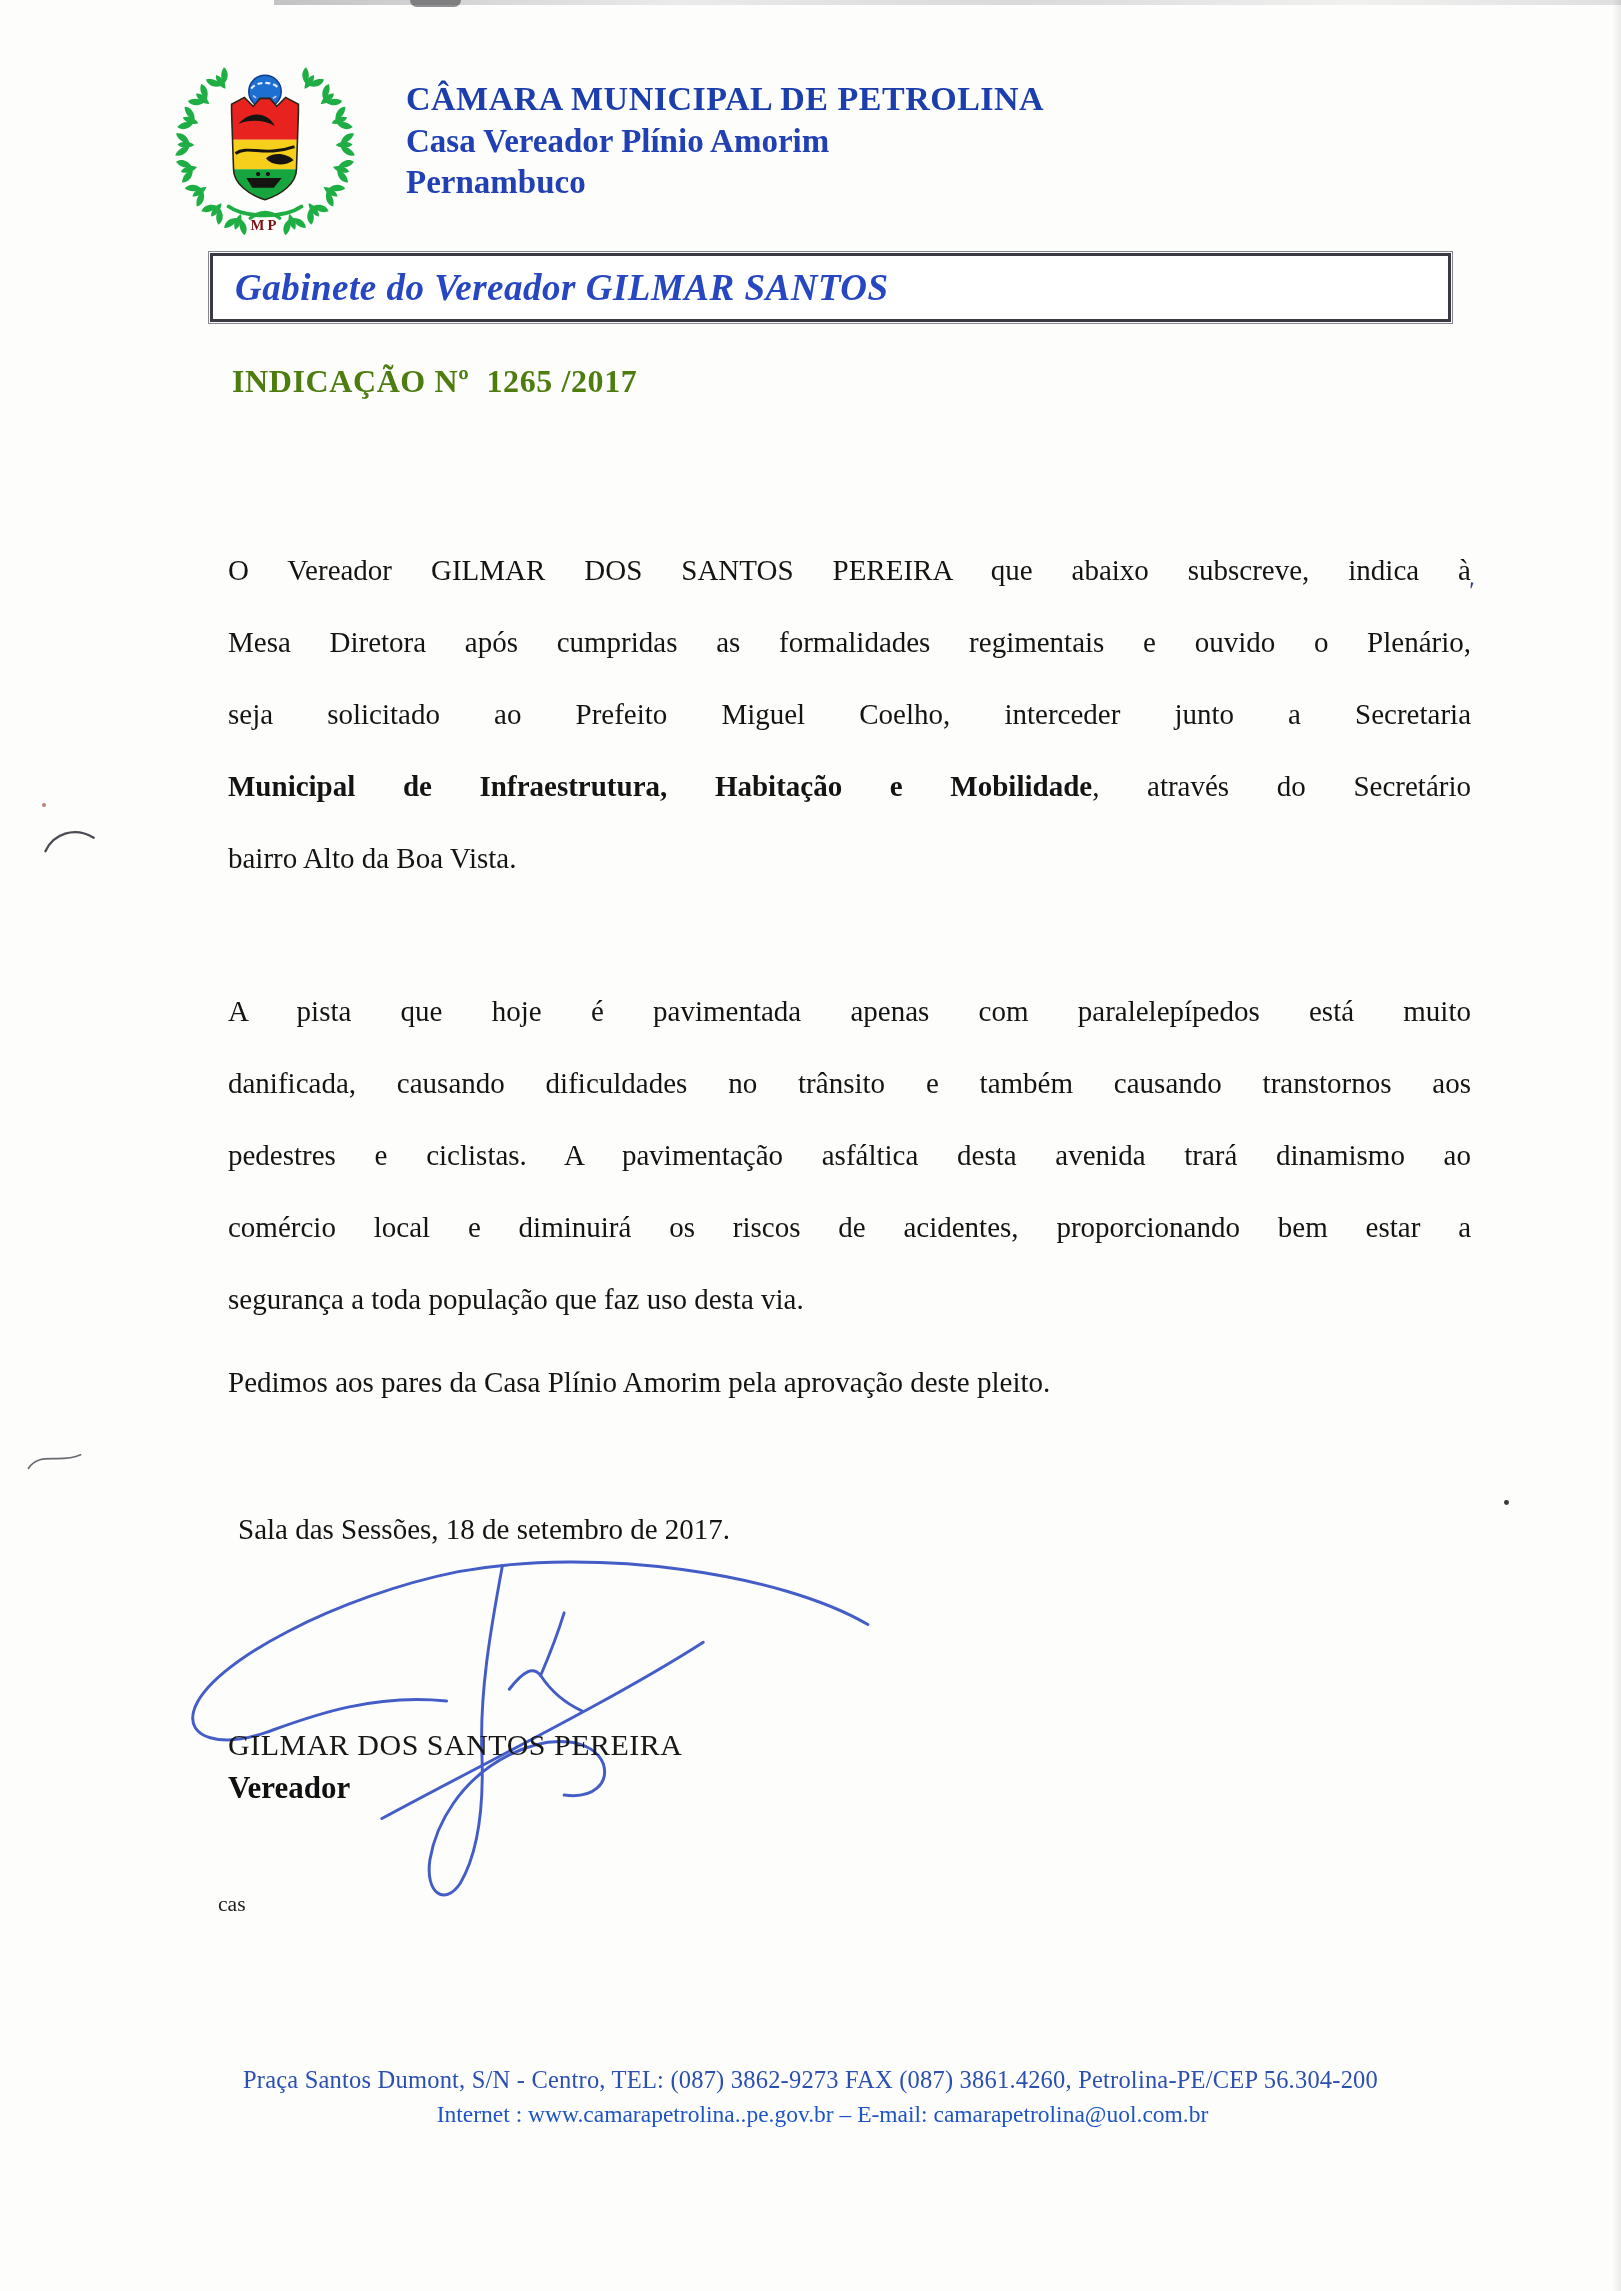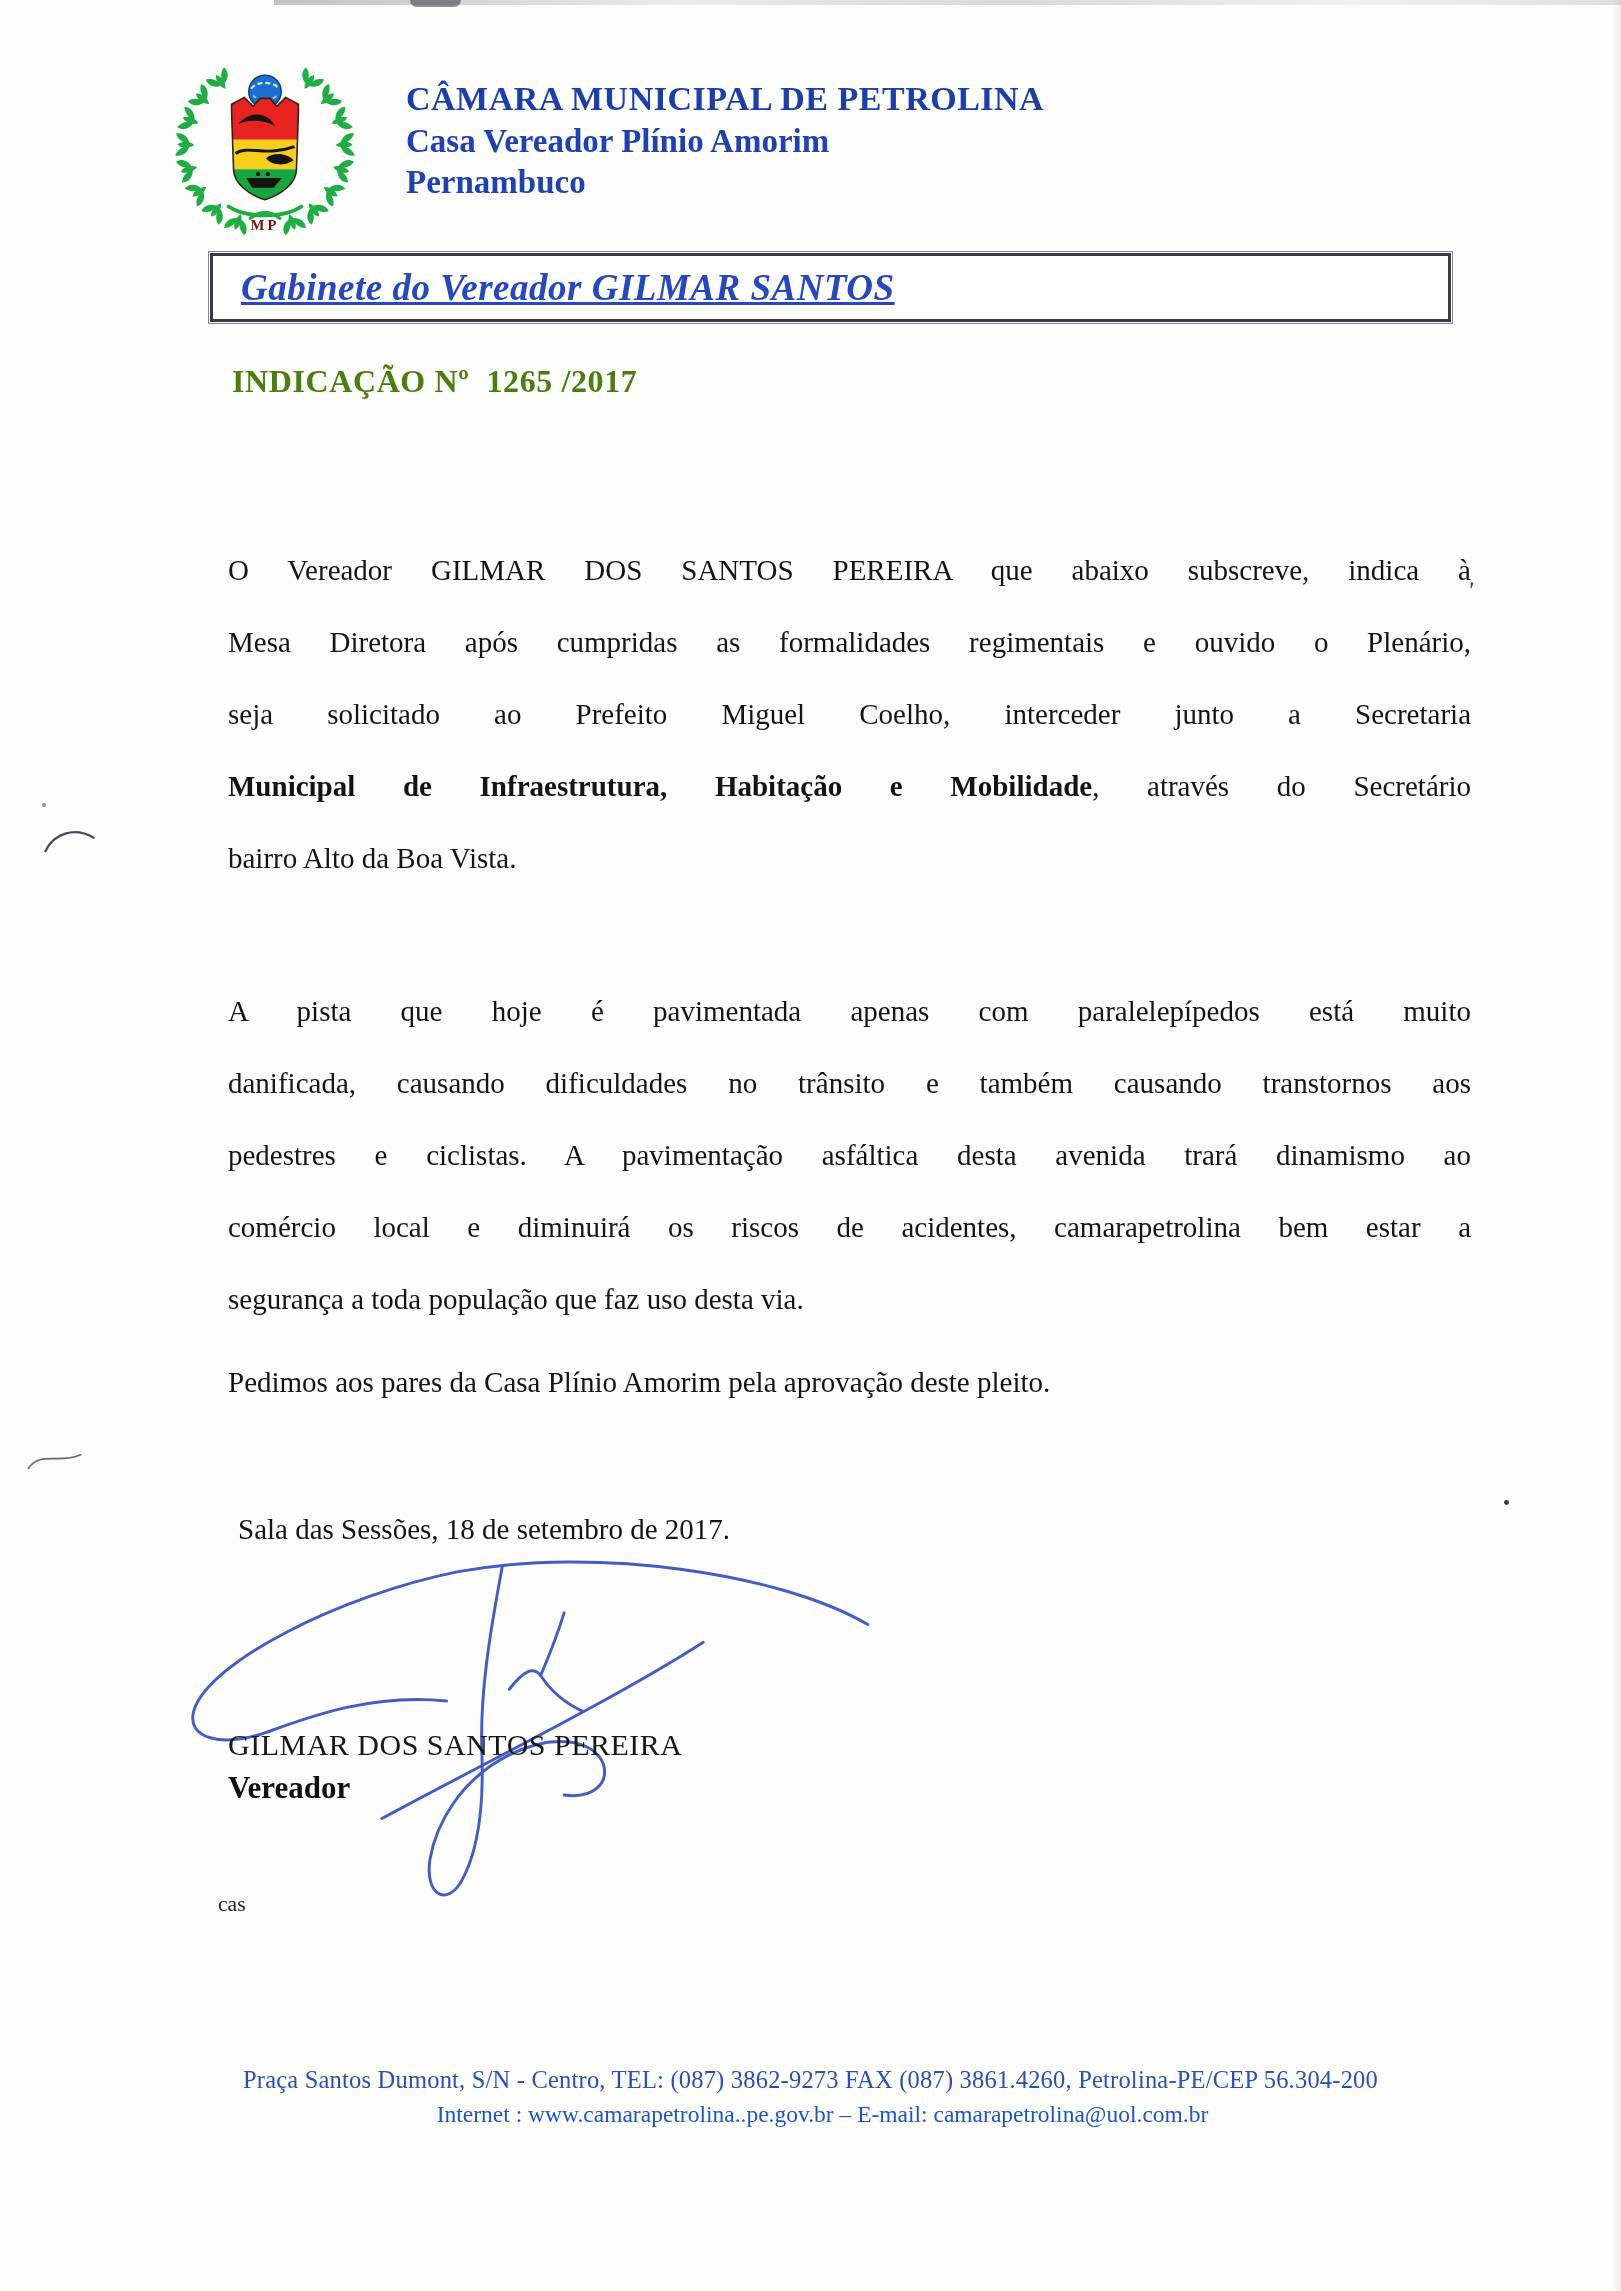--- a/index.html
+++ b/index.html
@@ -31,21 +31,21 @@
   .org-house{font-size:33px;font-weight:bold;color:#2140b4;margin-top:8.8px;}
   .org-state{font-size:33px;font-weight:bold;color:#2140b4;margin-top:7.8px;}
 
   .title-box{
     position:absolute;left:210px;top:253px;width:1235px;height:63px;
     border:3.9px solid #3a3a42;
     box-shadow:0 0 0 1px #fafafa, 0 0 0 2px #85858d;
     background:#fff;
     display:flex;align-items:center;
   }
-  .title-box-text{font-size:37px;font-weight:bold;font-style:italic;color:#2646c2;padding-left:28px;letter-spacing:0.5px;text-decoration:underline;}
+  .title-box-text{font-size:37px;font-weight:bold;font-style:italic;color:#2646c2;padding-left:22px;letter-spacing:0.5px;}
 
   .doc-heading{position:absolute;left:232px;top:363px;font-size:32px;font-weight:bold;color:#4d7c0f;letter-spacing:0.6px;}
 
   
   .bodyline{width:1243px;height:72px;line-height:72px;font-size:29px;white-space:nowrap;}
   .just{white-space:normal;text-align:justify;text-align-last:justify;}
   .para1{position:absolute;left:228px;top:534px;}
   .para2{position:absolute;left:228px;top:975px;}
   .para3{position:absolute;left:228px;top:1346px;}
   .dateline{position:absolute;left:228px;top:1493px;margin-left:10px;}
@@ -148,21 +148,21 @@
     <div class="bodyline just">Mesa Diretora após cumpridas as formalidades regimentais e ouvido o Plenário,</div>
     <div class="bodyline just">seja solicitado ao Prefeito Miguel Coelho, interceder junto a Secretaria</div>
     <div class="bodyline just"><span class="b">Municipal de Infraestrutura, Habitação e Mobilidade</span><span>, através do Secretário</span></div>
     <div class="bodyline">bairro Alto da Boa Vista.</div>
   </div>
 
   <div class="para2">
     <div class="bodyline just">A pista que hoje é pavimentada apenas com paralelepípedos está muito</div>
     <div class="bodyline just">danificada, causando dificuldades no trânsito e também causando transtornos aos</div>
     <div class="bodyline just">pedestres e ciclistas. A pavimentação asfáltica desta avenida trará dinamismo ao</div>
-    <div class="bodyline just">comércio local e diminuirá os riscos de acidentes, camarapetrolina bem estar a</div>
+    <div class="bodyline just">comércio local e diminuirá os riscos de acidentes, proporcionando bem estar a</div>
     <div class="bodyline">segurança a toda população que faz uso desta via.</div>
   </div>
 
   <div class="para3">
     <div class="bodyline">Pedimos aos pares da Casa Plínio Amorim pela aprovação deste pleito.</div>
   </div>
 
   <div class="dateline">
     <div class="bodyline">Sala das Sessões, 18 de setembro de 2017.</div>
   </div>

